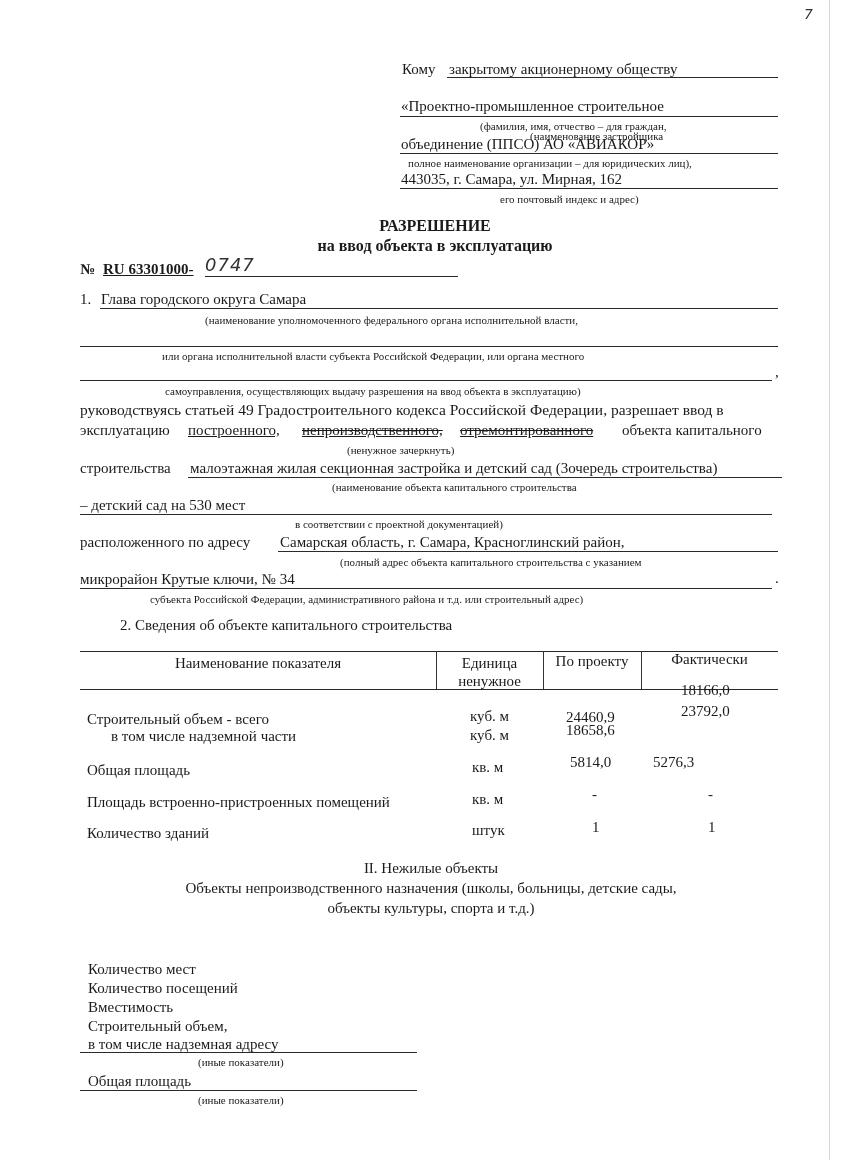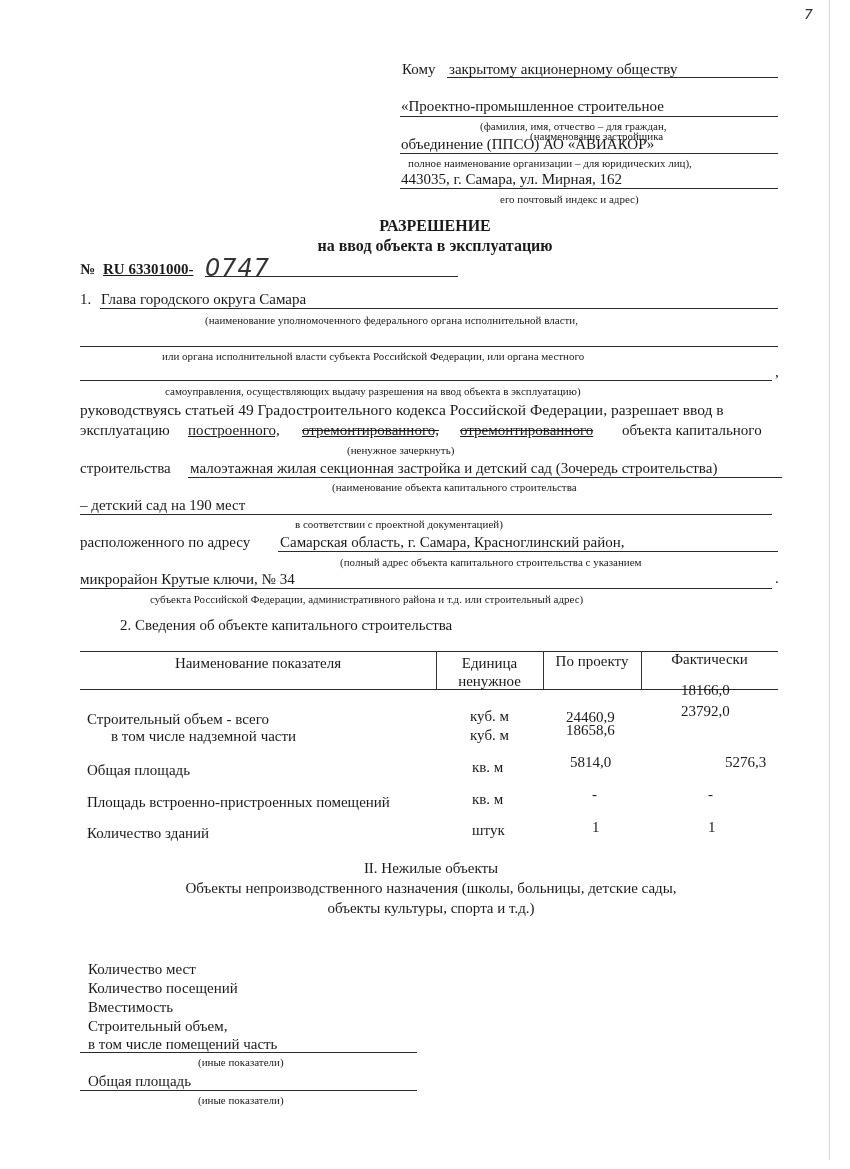--- a/index.html
+++ b/index.html
@@ -7,21 +7,21 @@
          font-family:"Liberation Serif", serif; color:#1a1a1a; }
   .abs { position:absolute; }
   .line { position:absolute; height:0; border-top:1.2px solid #2a2a2a; }
   .txt { font-size:15px; white-space:nowrap; line-height:18px; }
   .cap { font-size:11px; white-space:nowrap; line-height:13px; }
   .center { text-align:center; }
   .bold { font-weight:bold; }
   .strike { text-decoration:line-through; }
   .ul { text-decoration:underline; }
   .page-edge { position:absolute; left:829px; top:0; width:1px; height:1160px; background:#d6d6d6; }
-  .handwritten { font-family:"DejaVu Sans", sans-serif; font-style:italic; font-size:24px; color:#333; letter-spacing:1px; }
+  .handwritten { font-family:"DejaVu Sans", sans-serif; font-style:italic; font-size:18px; color:#333; letter-spacing:1px; }
   .vline { position:absolute; width:0; border-left:1px solid #333; }
   .num { font-size:15px; position:absolute; white-space:nowrap; line-height:16px; }
 </style>
 </head>
 <body>
 
 <div class="page-edge"></div>
 
 <div class="abs handwritten" style="left:804px;top:6px;font-size:14px;">7</div>
 
@@ -64,31 +64,31 @@
   <span class="abs cap" style="left:162px;top:350px;">или органа исполнительной власти субъекта Российской Федерации, или органа местного</span>
 
   <div class="line" style="left:80px;top:380px;width:692px;"></div>
   <span class="abs txt" style="left:775px;top:363px;">,</span>
   <span class="abs cap" style="left:165px;top:385px;">самоуправления, осуществляющих выдачу разрешения на ввод объекта в эксплуатацию)</span>
 
   <span class="abs txt" style="left:80px;top:401px;font-size:15.5px;">руководствуясь статьей 49 Градостроительного кодекса Российской Федерации, разрешает ввод в</span>
 
   <span class="abs txt" style="left:80px;top:421px;">эксплуатацию</span>
   <span class="abs txt ul" style="left:188px;top:421px;">построенного,</span>
-  <span class="abs txt strike" style="left:302px;top:421px;text-decoration:line-through underline;">отремонтированного,</span>
+  <span class="abs txt strike" style="left:302px;top:421px;text-decoration:line-through underline;">непроизводственного,</span>
   <span class="abs txt strike" style="left:460px;top:421px;text-decoration:line-through underline;">отремонтированного</span>
   <span class="abs txt" style="left:622px;top:421px;">объекта капитального</span>
   <span class="abs cap" style="left:347px;top:444px;">(ненужное зачеркнуть)</span>
 
   <span class="abs txt" style="left:80px;top:459px;">строительства</span>
   <span class="abs txt" style="left:190px;top:459px;">малоэтажная жилая секционная застройка и детский сад (3очередь строительства)</span>
   <div class="line" style="left:188px;top:477px;width:594px;"></div>
   <span class="abs cap" style="left:332px;top:481px;">(наименование объекта капитального строительства</span>
 
-  <span class="abs txt" style="left:80px;top:496px;">– детский сад на 190 мест</span>
+  <span class="abs txt" style="left:80px;top:496px;">– детский сад на 530 мест</span>
   <div class="line" style="left:80px;top:514px;width:692px;"></div>
   <span class="abs cap" style="left:295px;top:518px;">в соответствии с проектной документацией)</span>
 
   <span class="abs txt" style="left:80px;top:533px;">расположенного по адресу</span>
   <span class="abs txt" style="left:280px;top:533px;">Самарская область, г. Самара, Красноглинский район,</span>
   <div class="line" style="left:278px;top:551px;width:500px;"></div>
   <span class="abs cap" style="left:340px;top:556px;">(полный адрес объекта капитального строительства с указанием</span>
 
   <span class="abs txt" style="left:80px;top:570px;">микрорайон Крутые ключи, № 34</span>
   <div class="line" style="left:80px;top:588px;width:692px;"></div>
@@ -120,21 +120,21 @@
     <div>
       <span class="abs txt" style="left:111px;top:727px;">в том числе надземной части</span>
       <span class="num" style="left:470px;top:727px;">куб. м</span>
       <span class="num" style="left:566px;top:722px;">18658,6</span>
       <span class="num" style="left:681px;top:682px;">18166,0</span>
     </div>
     <div>
       <span class="abs txt" style="left:87px;top:761px;">Общая площадь</span>
       <span class="num" style="left:472px;top:759px;">кв. м</span>
       <span class="num" style="left:570px;top:754px;">5814,0</span>
-      <span class="num" style="left:725px;top:754px;text-align:right;">5276,3</span>
+      <span class="num" style="left:653px;top:754px;text-align:right;">5276,3</span>
     </div>
     <div>
       <span class="abs txt" style="left:87px;top:793px;">Площадь встроенно-пристроенных помещений</span>
       <span class="num" style="left:472px;top:791px;">кв. м</span>
       <span class="num" style="left:592px;top:786px;">-</span>
       <span class="num" style="left:708px;top:786px;">-</span>
     </div>
     <div>
       <span class="abs txt" style="left:87px;top:824px;">Количество зданий</span>
       <span class="num" style="left:472px;top:822px;">штук</span>
@@ -146,20 +146,20 @@
 
 <div>
   <div class="abs txt center" style="left:0;width:862px;top:859px;">II. Нежилые объекты</div>
   <div class="abs txt center" style="left:0;width:862px;top:879px;">Объекты непроизводственного назначения (школы, больницы, детские сады,</div>
   <div class="abs txt center" style="left:0;width:862px;top:899px;">объекты культуры, спорта и т.д.)</div>
 
   <span class="abs txt" style="left:88px;top:960px;">Количество мест</span>
   <span class="abs txt" style="left:88px;top:979px;">Количество посещений</span>
   <span class="abs txt" style="left:88px;top:998px;">Вместимость</span>
   <span class="abs txt" style="left:88px;top:1017px;">Строительный объем,</span>
-  <span class="abs txt" style="left:88px;top:1035px;">в том числе помещений часть</span>
+  <span class="abs txt" style="left:88px;top:1035px;">в том числе надземная адресу</span>
   <div class="line" style="left:80px;top:1052px;width:337px;"></div>
   <span class="abs cap" style="left:198px;top:1056px;">(иные показатели)</span>
 
   <span class="abs txt" style="left:88px;top:1072px;">Общая площадь</span>
   <div class="line" style="left:80px;top:1090px;width:337px;"></div>
   <span class="abs cap" style="left:198px;top:1094px;">(иные показатели)</span>
 </div>
 
 </body></html>

